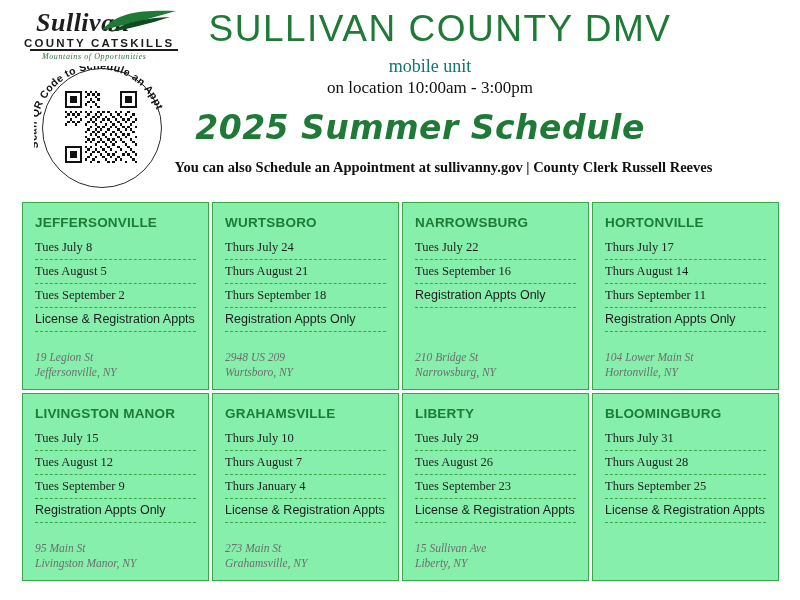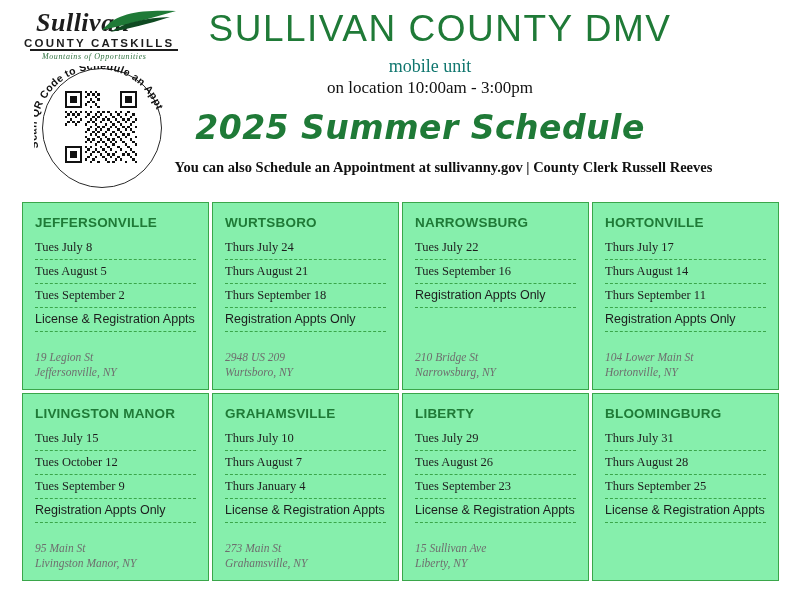--- a/index.html
+++ b/index.html
@@ -488,21 +488,21 @@
     <div class="note-row">Registration Appts Only</div>
     <div class="addr">
       <div>104 Lower Main St</div>
       <div>Hortonville, NY</div>
     </div>
   </div>
 
   <div class="card">
     <div class="card-title">LIVINGSTON MANOR</div>
     <div class="date-row">Tues July 15</div>
-    <div class="date-row">Tues October 12</div>
+    <div class="date-row">Tues August 12</div>
     <div class="date-row">Tues September 9</div>
     <div class="note-row">Registration Appts Only</div>
     <div class="addr">
       <div>95 Main St</div>
       <div>Livingston Manor, NY</div>
     </div>
   </div>
 
   <div class="card">
     <div class="card-title">GRAHAMSVILLE</div>

